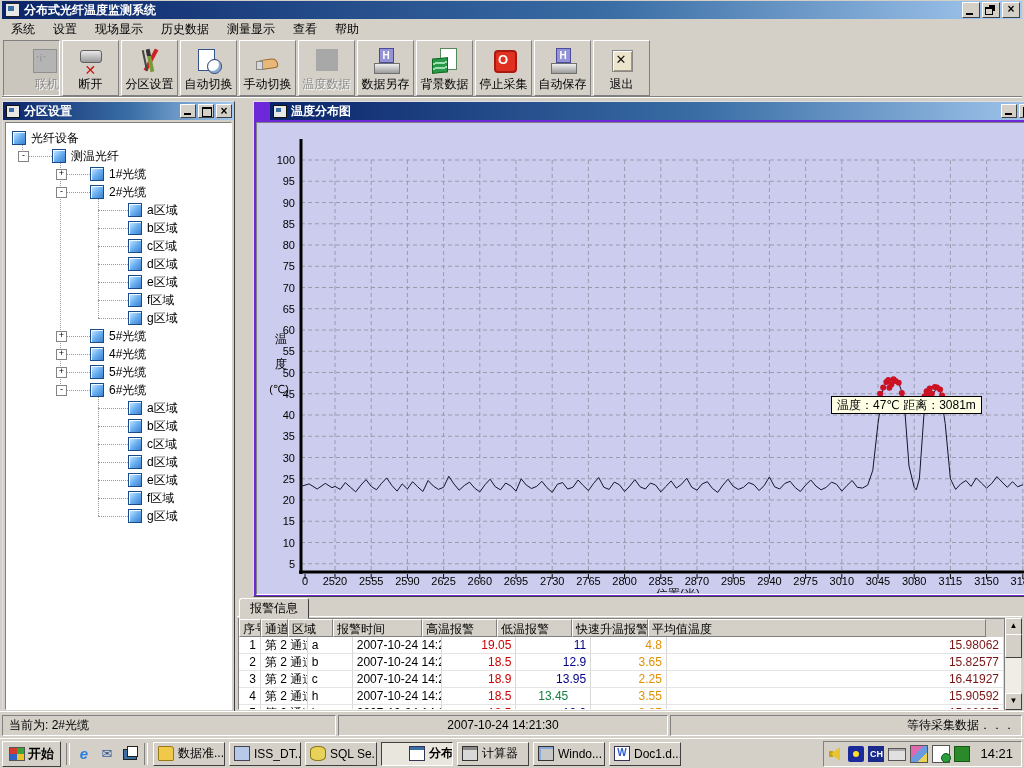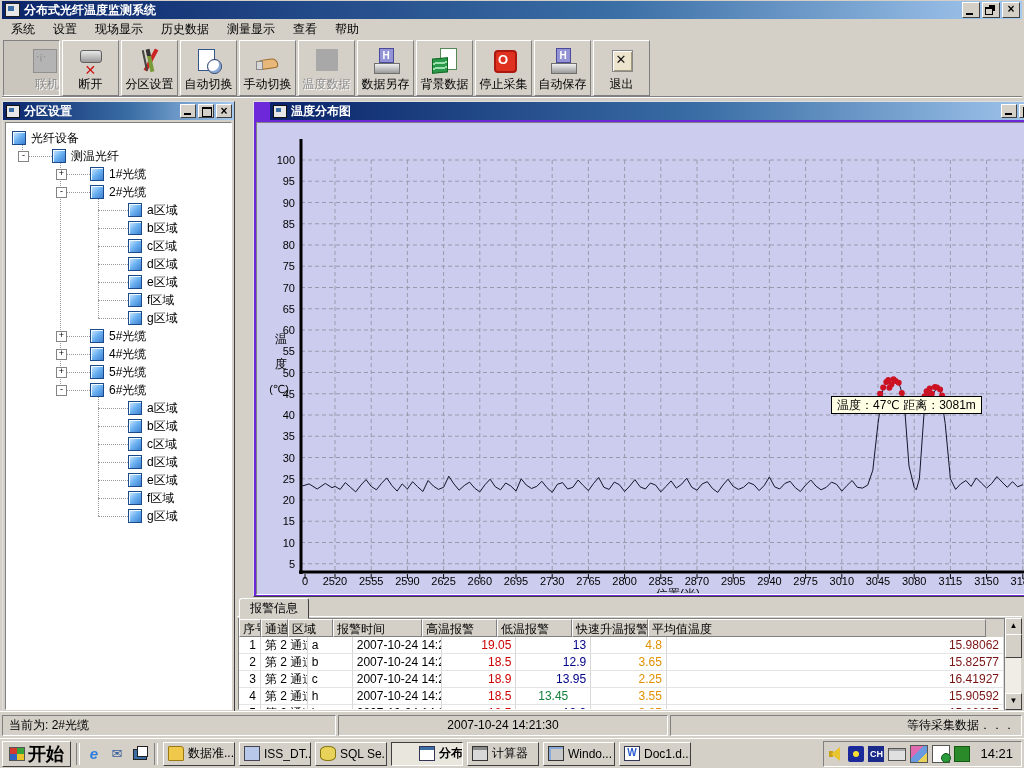--- a/index.html
+++ b/index.html
@@ -81,21 +81,21 @@
   .vscroll{position:absolute;right:1px;top:21px;width:16px;bottom:1px;background:#efede6;border-left:1px solid #808080;}
   .sbtn{position:absolute;left:0;width:15px;height:15px;background:#d4d0c8;border:1px solid;border-color:#fff #404040 #404040 #fff;text-align:center;font-size:8px;line-height:14px;color:#000;}
   .sthumb{position:absolute;left:0;top:16px;width:15px;height:22px;background:#d4d0c8;border:1px solid;border-color:#fff #404040 #404040 #fff;}
 
   
   .statusbar{position:absolute;left:0;top:711px;width:1024px;height:26px;background:#d4d0c8;border-top:1px solid #fff;box-sizing:border-box;padding-top:2px;}
   .spanel{position:absolute;top:3px;height:21px;border:1px solid;border-color:#808080 #fff #fff #808080;line-height:19px;padding:0 6px;box-sizing:border-box;overflow:hidden;white-space:nowrap;}
 
   
   .taskbar{position:absolute;left:0;top:738px;width:1024px;height:30px;background:#d4d0c8;border-top:1px solid #fff;display:flex;align-items:center;gap:3px;padding:0 2px;box-sizing:border-box;}
-  .startbtn{display:flex;align-items:center;gap:3px;height:24px;padding:0 6px;background:#d4d0c8;border:1px solid;border-color:#fff #404040 #404040 #fff;font-weight:bold;font-size:18px;}
+  .startbtn{display:flex;align-items:center;gap:3px;height:24px;padding:0 6px;background:#d4d0c8;border:1px solid;border-color:#fff #404040 #404040 #fff;font-weight:bold;font-size:13px;}
   .winflag{width:14px;height:12px;background:conic-gradient(#3aa33a 0 25%,#e8c32a 25% 50%,#2e63c4 50% 75%,#d23b2e 75%);border:1px solid #555;}
   .tb-sep{width:2px;height:22px;border-left:1px solid #808080;border-right:1px solid #fff;margin:0 2px;}
   .ql{display:flex;align-items:center;gap:5px;}
   .ql-ico{width:18px;height:18px;text-align:center;line-height:18px;}
   .ql-ie{color:#2a7de0;font-weight:bold;font-style:italic;font-size:15px;}
   .ql-mail{font-size:13px;color:#355a9a;}
   .ql-desk{position:relative;}
   .ql-desk::before{content:"";position:absolute;left:2px;top:4px;width:12px;height:9px;background:#3a6ea5;border:1px solid #222;}
   .ql-desk::after{content:"";position:absolute;left:6px;top:1px;width:9px;height:9px;background:#fff;border:1px solid #222;}
   .taskbtn{display:flex;align-items:center;gap:4px;width:72px;height:24px;padding:0 4px;box-sizing:border-box;background:#d4d0c8;border:1px solid;border-color:#fff #404040 #404040 #fff;overflow:hidden;white-space:nowrap;}
@@ -508,21 +508,21 @@
             <span class="hc" style="width: 76px;">快速升温报警</span>
             <span class="hc" style="width: 338px;">平均值温度</span>
           </div>
         <div id="tblBody">
             <div class="t-row">
               <span class="tc" style="width: 22px; text-align: right; color: rgb(0, 0, 0);">1</span>
               <span class="tc" style="width: 47px; text-align: left; color: rgb(0, 0, 0);">第 2 通道</span>
               <span class="tc" style="width: 45px; text-align: left; color: rgb(0, 0, 0);">a</span>
               <span class="tc" style="width: 89px; text-align: center; color: rgb(0, 0, 0);">2007-10-24 14:21:08</span>
               <span class="tc" style="width: 75px; text-align: right; color: rgb(204, 0, 0);">19.05</span>
-              <span class="tc" style="width: 75px; text-align: right; color: rgb(0, 0, 136);">13</span>
+              <span class="tc" style="width: 75px; text-align: right; color: rgb(0, 0, 136);">11</span>
               <span class="tc" style="width: 76px; text-align: right; color: rgb(224, 144, 0);">4.8</span>
               <span class="tc" style="width: 338px; text-align: right; color: rgb(122, 20, 20);">15.98062</span>
             </div>
             <div class="t-row">
               <span class="tc" style="width: 22px; text-align: right; color: rgb(0, 0, 0);">2</span>
               <span class="tc" style="width: 47px; text-align: left; color: rgb(0, 0, 0);">第 2 通道</span>
               <span class="tc" style="width: 45px; text-align: left; color: rgb(0, 0, 0);">b</span>
               <span class="tc" style="width: 89px; text-align: center; color: rgb(0, 0, 0);">2007-10-24 14:21:08</span>
               <span class="tc" style="width: 75px; text-align: right; color: rgb(204, 0, 0);">18.5</span>
               <span class="tc" style="width: 75px; text-align: right; color: rgb(0, 0, 136);">12.9</span>

